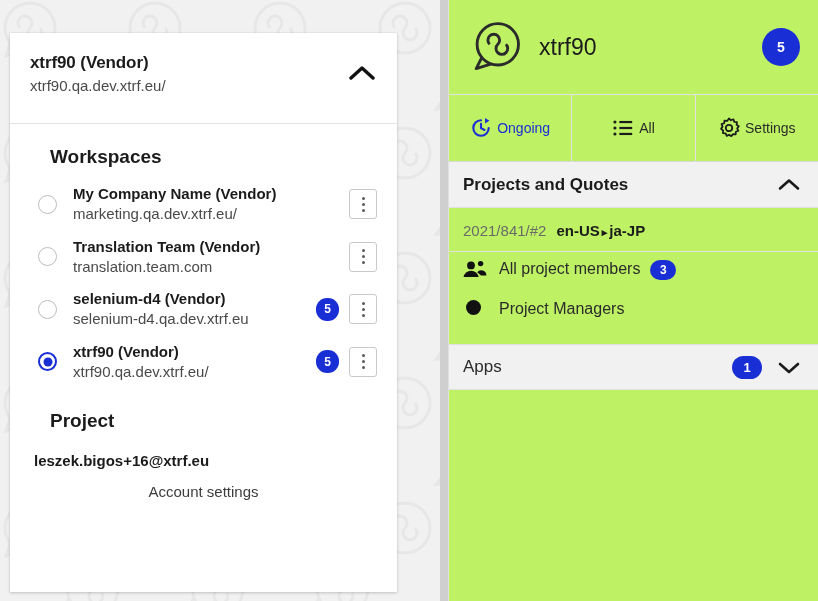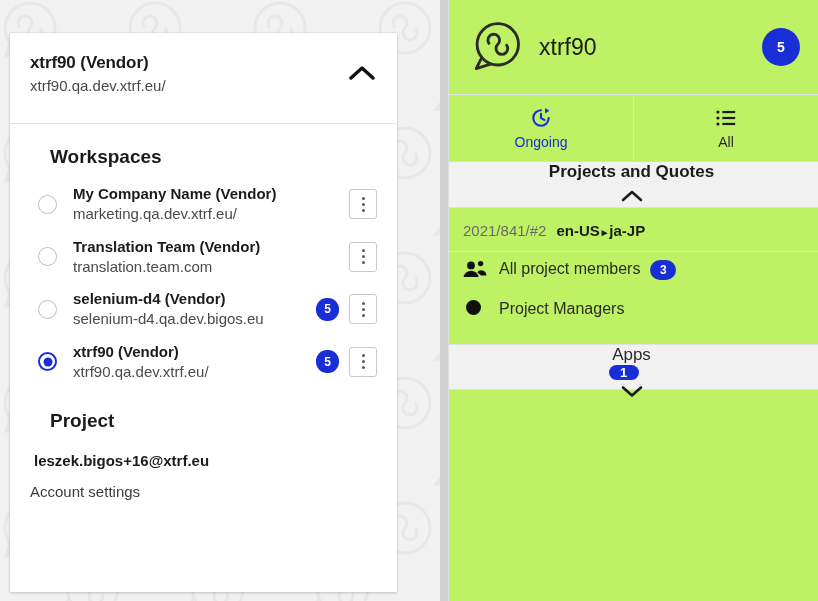--- a/index.html
+++ b/index.html
@@ -103,20 +103,21 @@
   }
   .kebab i { width: 3px; height: 3px; border-radius: 50%; background: #5a5a5a; display:block; }
 
   .acct-mail {
     font-size: 15px; font-weight: bold; color: #1b1b1b;
     padding: 10px 20px 0 24px;
   }
   .acct-settings {
     font-size: 15px; color: #3c3c3c;
     padding: 14px 20px 0 20px;
+    text-align: center;
   }
 
   
   #scroll-strip {
     position: absolute; left: 440px; top: 0;
     width: 8px; height: 601px;
     background: #cfcfcf;
   }
 
   
@@ -142,38 +143,37 @@
     background: #1a2ed6; color: #fff;
     width: 38px; height: 38px; border-radius: 19px;
     font-size: 14px; font-weight: bold;
     display: flex; align-items: center; justify-content: center;
     flex: 0 0 38px;
   }
 
   .tabs { display: flex; height: 67px; border-bottom: 1px solid #d9d9d9; }
   .tab {
     flex: 1 1 0;
-    display: flex; flex-direction: column;
+    display: flex; 
     align-items: center; justify-content: center;
     gap: 5px;
     border-right: 1px solid #e0e0e0;
     color: #2b2b2b;
     font-size: 14px;
   }
   .tab:last-child { border-right: none; }
   .tab.active { color: #1a2ed6; }
   .tab-ico { width: 22px; height: 22px; display: block; }
 
   .sec-bar {
     display: flex; align-items: center;
     background: #f1f1f1;
     height: 46px;
     padding: 0 18px 0 14px;
     border-bottom: 1px solid #e0e0e0;
-    flex-direction: column;
   }
   .sec-bar .sec-label {
     flex: 1 1 auto;
     font-size: 17px; font-weight: bold; color: #1b1b1b;
   }
   .sec-bar.apps .sec-label { font-weight: normal; font-size: 17px; color: #2b2b2b; }
 
   .proj-row {
     padding: 14px 14px 12px 14px;
     border-bottom: 1px solid #e3e3e3;
@@ -266,21 +266,21 @@
           <i></i>
           <i></i>
           <i></i>
         </span>
     </div>
 
     <div class="ws-row">
       <span class="radio"></span>
       <span class="ws-text">
         <span class="ws-name">selenium-d4 (Vendor)</span><br>
-        <span class="ws-url">selenium-d4.qa.dev.bigos.eu</span>
+        <span class="ws-url">selenium-d4.qa.dev.xtrf.eu</span>
       </span>
       <span class="badge">5</span>
       <span class="kebab">
           <i></i>
           <i></i>
           <i></i>
         </span>
     </div>
 
     <div class="ws-row">
@@ -334,20 +334,27 @@
         <circle cx="3.2" cy="5.5" r="1.7" fill="#1b1b1b"></circle>
         <circle cx="3.2" cy="12" r="1.7" fill="#1b1b1b"></circle>
         <circle cx="3.2" cy="18.5" r="1.7" fill="#1b1b1b"></circle>
         <rect x="8" y="4.3" width="14" height="2.4" fill="#1b1b1b"></rect>
         <rect x="8" y="10.8" width="14" height="2.4" fill="#1b1b1b"></rect>
         <rect x="8" y="17.3" width="14" height="2.4" fill="#1b1b1b"></rect>
       </svg>
       <span>All</span>
     </div>
 
+    <div class="tab">
+      <svg class="tab-ico" viewBox="0 0 24 24">
+        <path d="M12 1.6 l2.1 2.0 2.7 -1.1 1.0 2.8 2.9 0.2 -0.4 2.9 2.4 1.7 -1.8 2.3 1.3 2.6 -2.7 1.1 -0.2 2.9 -2.9 -0.3 -1.9 2.2 -2.4 -1.6 -2.6 1.3 -1.2 -2.7 -2.9 -0.3 0.2 -2.9 -2.3 -1.8 1.7 -2.4 -1.1 -2.7 2.8 -1.0 0.4 -2.9 2.9 0.4 Z" fill="none" stroke="#1b1b1b" stroke-width="1.9" stroke-linejoin="round"></path>
+        <circle cx="12" cy="12" r="3.5" fill="none" stroke="#1b1b1b" stroke-width="1.9"></circle>
+      </svg>
+      <span>Settings</span>
+    </div>
   </div>
 
   <div class="sec-bar">
     <span class="sec-label">Projects and Quotes</span>
     <svg class="chev" viewBox="0 0 22 13">
       <path d="M2 10.5 L11 2.5 L20 10.5" fill="none" stroke="#1b1b1b" stroke-width="2.6" stroke-linecap="round" stroke-linejoin="round"></path>
     </svg>
   </div>
 
   <div class="proj-row">

